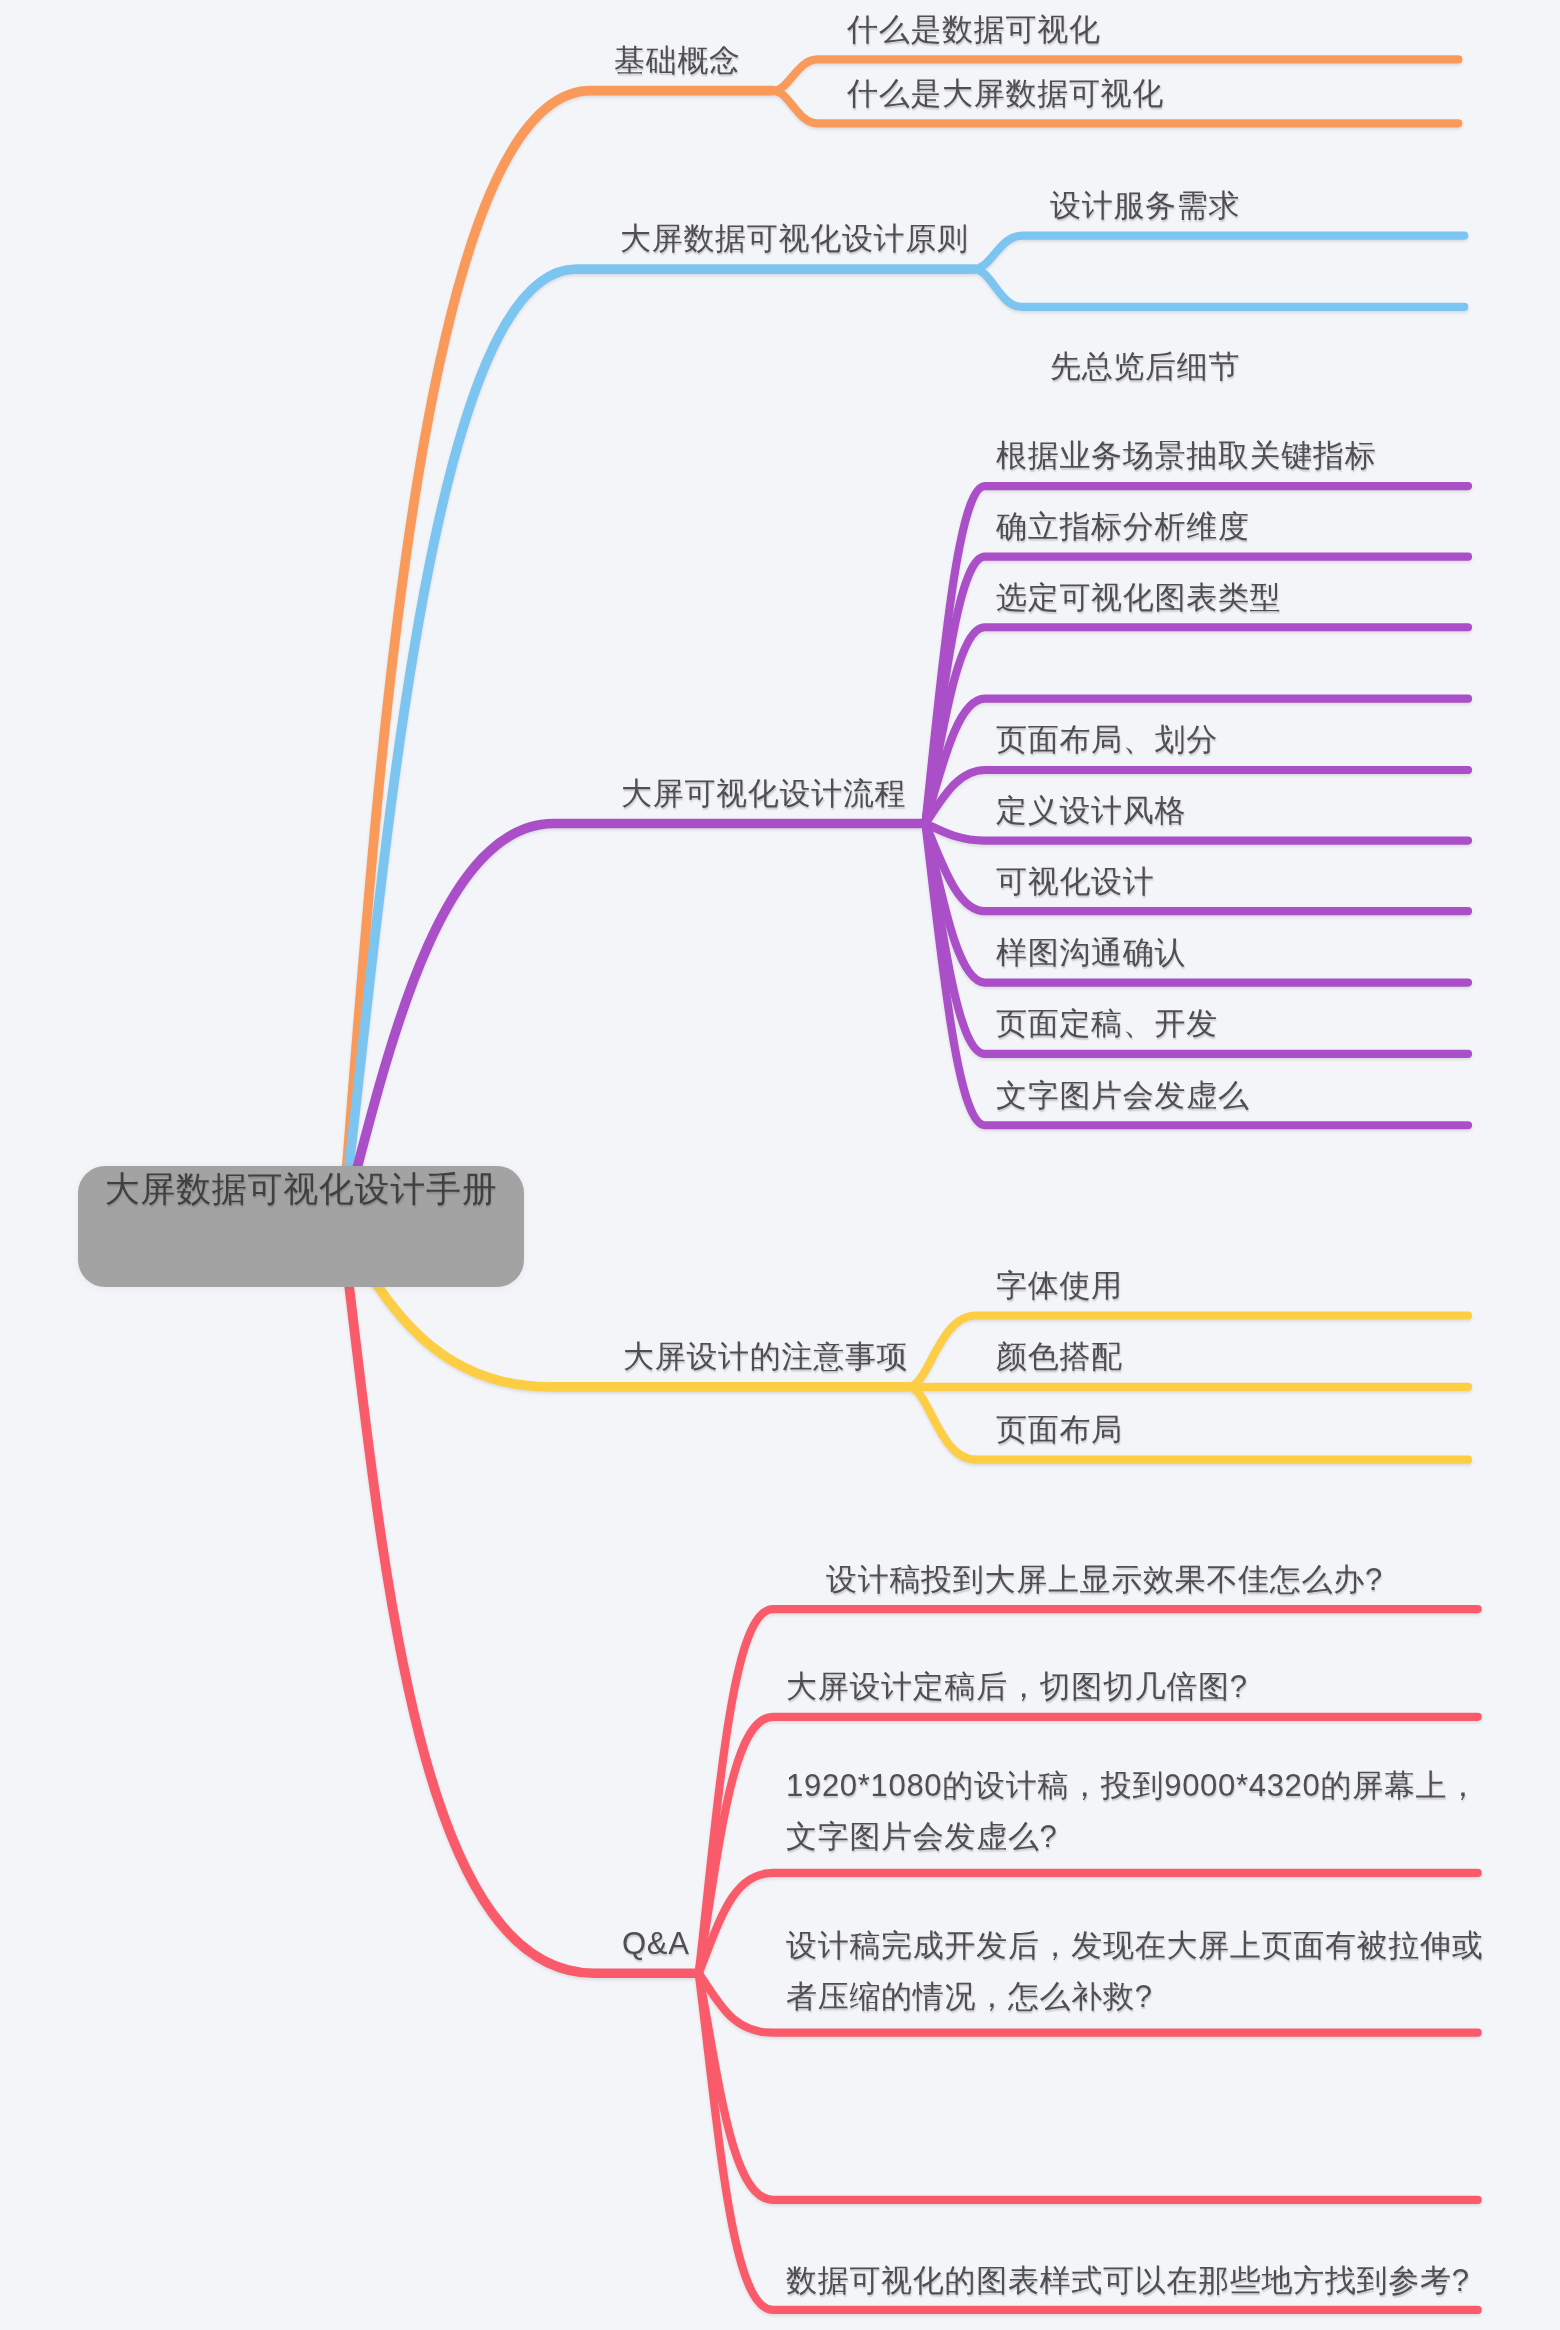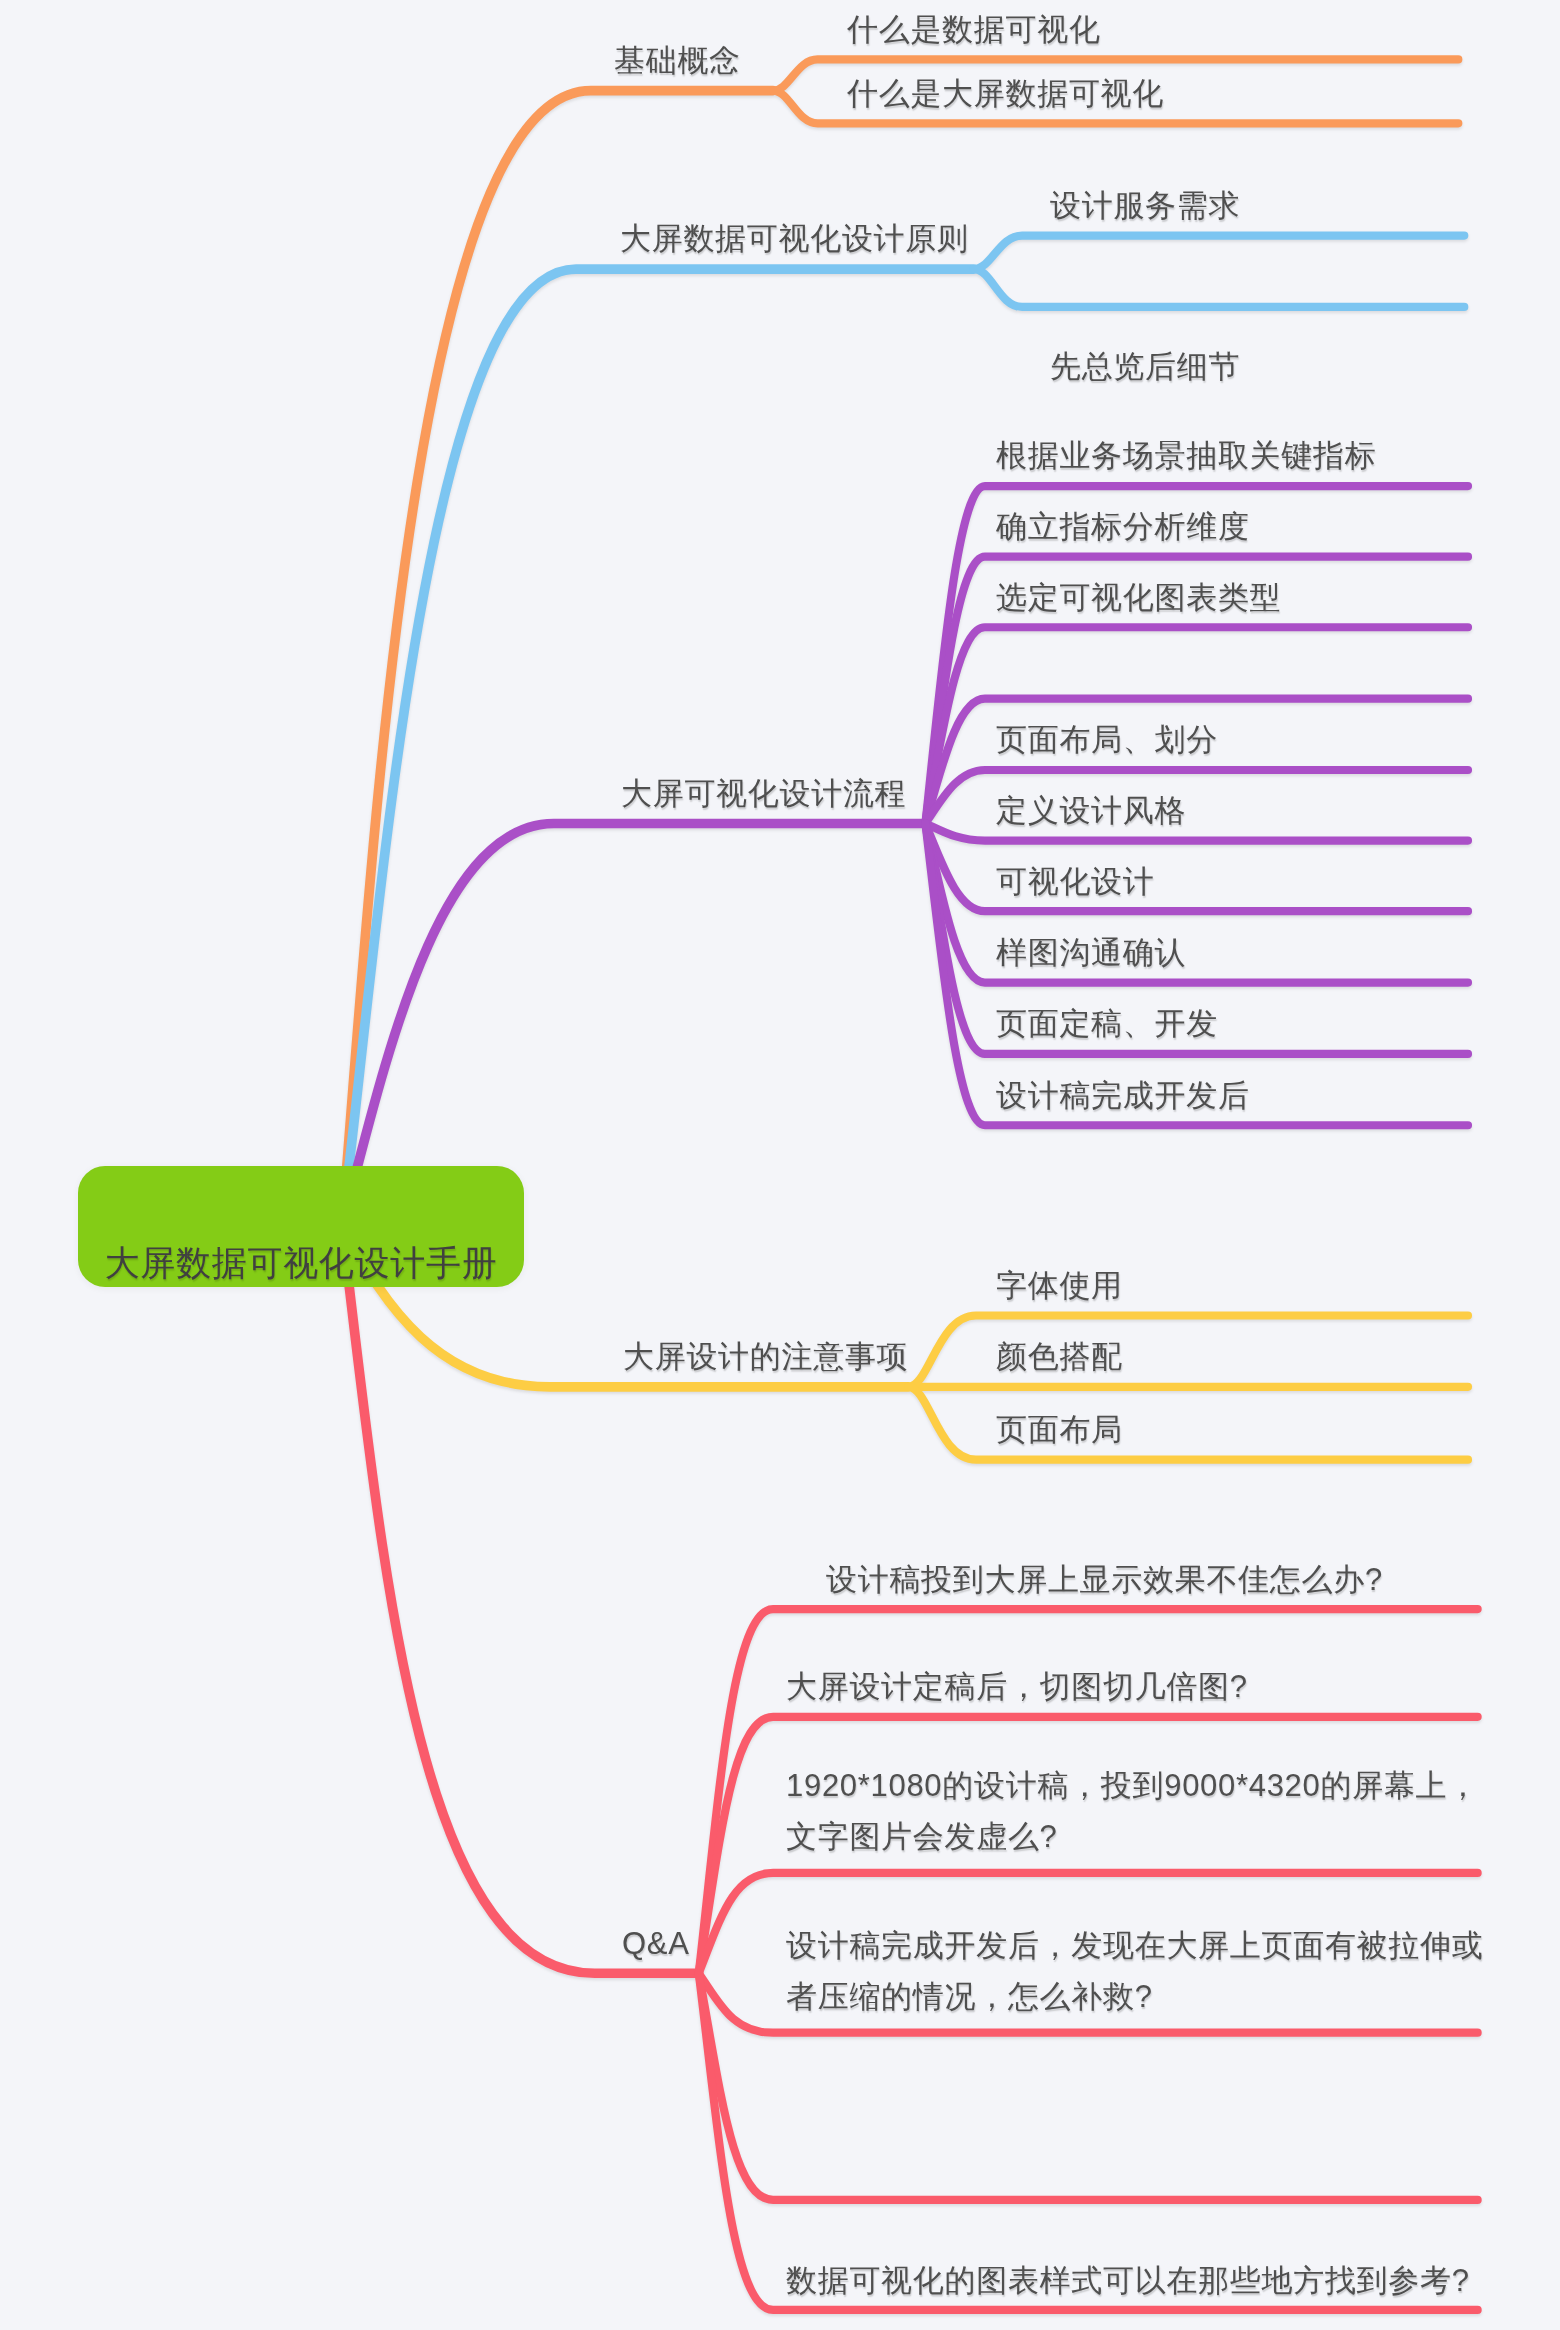--- a/index.html
+++ b/index.html
@@ -5,21 +5,21 @@
   html,body{margin:0;padding:0;}
   body{background:#f4f5f9;font-family:"Liberation Sans","DejaVu Sans",sans-serif;}
   #canvas{position:relative;width:1561px;height:2330px;background:#f4f5f9;overflow:hidden;padding-left:8px;}
   #wires{position:absolute;left:0;top:0;width:1561px;height:2330px;
          filter:drop-shadow(0 2.2px 1.5px rgba(0,0,0,0.10));}
   .node-label{position:absolute;font-size:31px;line-height:39px;color:#4f4f4f;
               white-space:pre-line;letter-spacing:0.7px;
               text-shadow:0.7px 1.5px 1.5px rgba(0,0,0,0.18);cursor:pointer;}
   .two-line{line-height:51px;}
   #root-node{position:absolute;left:78px;top:1166px;width:446px;height:121px;
-             background:#84cc16;border-radius:27px;display:flex;align-items:flex-end;
+             background:#a3a3a3;border-radius:27px;display:flex;align-items:flex-start;
              justify-content:center;box-shadow:0 1.5px 7.4px rgba(0,0,0,0.05);cursor:pointer;}
   #root-node .root-text{font-size:35px;color:#404040;letter-spacing:0.7px;
              text-shadow:0.7px 1.5px 1.5px rgba(0,0,0,0.15);}
 </style>
 </head>
 <body>
 
 <div id="canvas">
 
   <svg id="wires" viewBox="0 0 2100 3135" fill="none" stroke-linecap="round" stroke-linejoin="round">
@@ -78,21 +78,21 @@
 
   <div class="node-label" style="left:621px;bottom:1517px;">大屏可视化设计流程</div>
   <div class="node-label" style="left:996px;bottom:1855px;">根据业务场景抽取关键指标</div>
   <div class="node-label" style="left:996px;bottom:1784px;">确立指标分析维度</div>
   <div class="node-label" style="left:996px;bottom:1713px;">选定可视化图表类型</div>
   <div class="node-label" style="left:996px;bottom:1571px;">页面布局、划分</div>
   <div class="node-label" style="left:996px;bottom:1500px;">定义设计风格</div>
   <div class="node-label" style="left:996px;bottom:1429px;">可视化设计</div>
   <div class="node-label" style="left:996px;bottom:1358px;">样图沟通确认</div>
   <div class="node-label" style="left:996px;bottom:1287px;">页面定稿、开发</div>
-  <div class="node-label" style="left:996px;bottom:1215px;">设计稿完成开发后</div>
+  <div class="node-label" style="left:996px;bottom:1215px;">文字图片会发虚么</div>
 
   <div class="node-label" style="left:623px;bottom:954px;">大屏设计的注意事项</div>
   <div class="node-label" style="left:996px;bottom:1025px;">字体使用</div>
   <div class="node-label" style="left:996px;bottom:954px;">颜色搭配</div>
   <div class="node-label" style="left:996px;bottom:881px;">页面布局</div>
 
   <div class="node-label" style="left:622px;bottom:367px;">Q&amp;A</div>
   <div class="node-label" style="left:786px;bottom:731px;margin-left:40px;">设计稿投到大屏上显示效果不佳怎么办?</div>
   <div class="node-label" style="left:786px;bottom:624px;">大屏设计定稿后，切图切几倍图?</div>
   <div class="node-label two-line" style="left:786px;bottom:468px;">1920*1080的设计稿，投到9000*4320的屏幕上，

